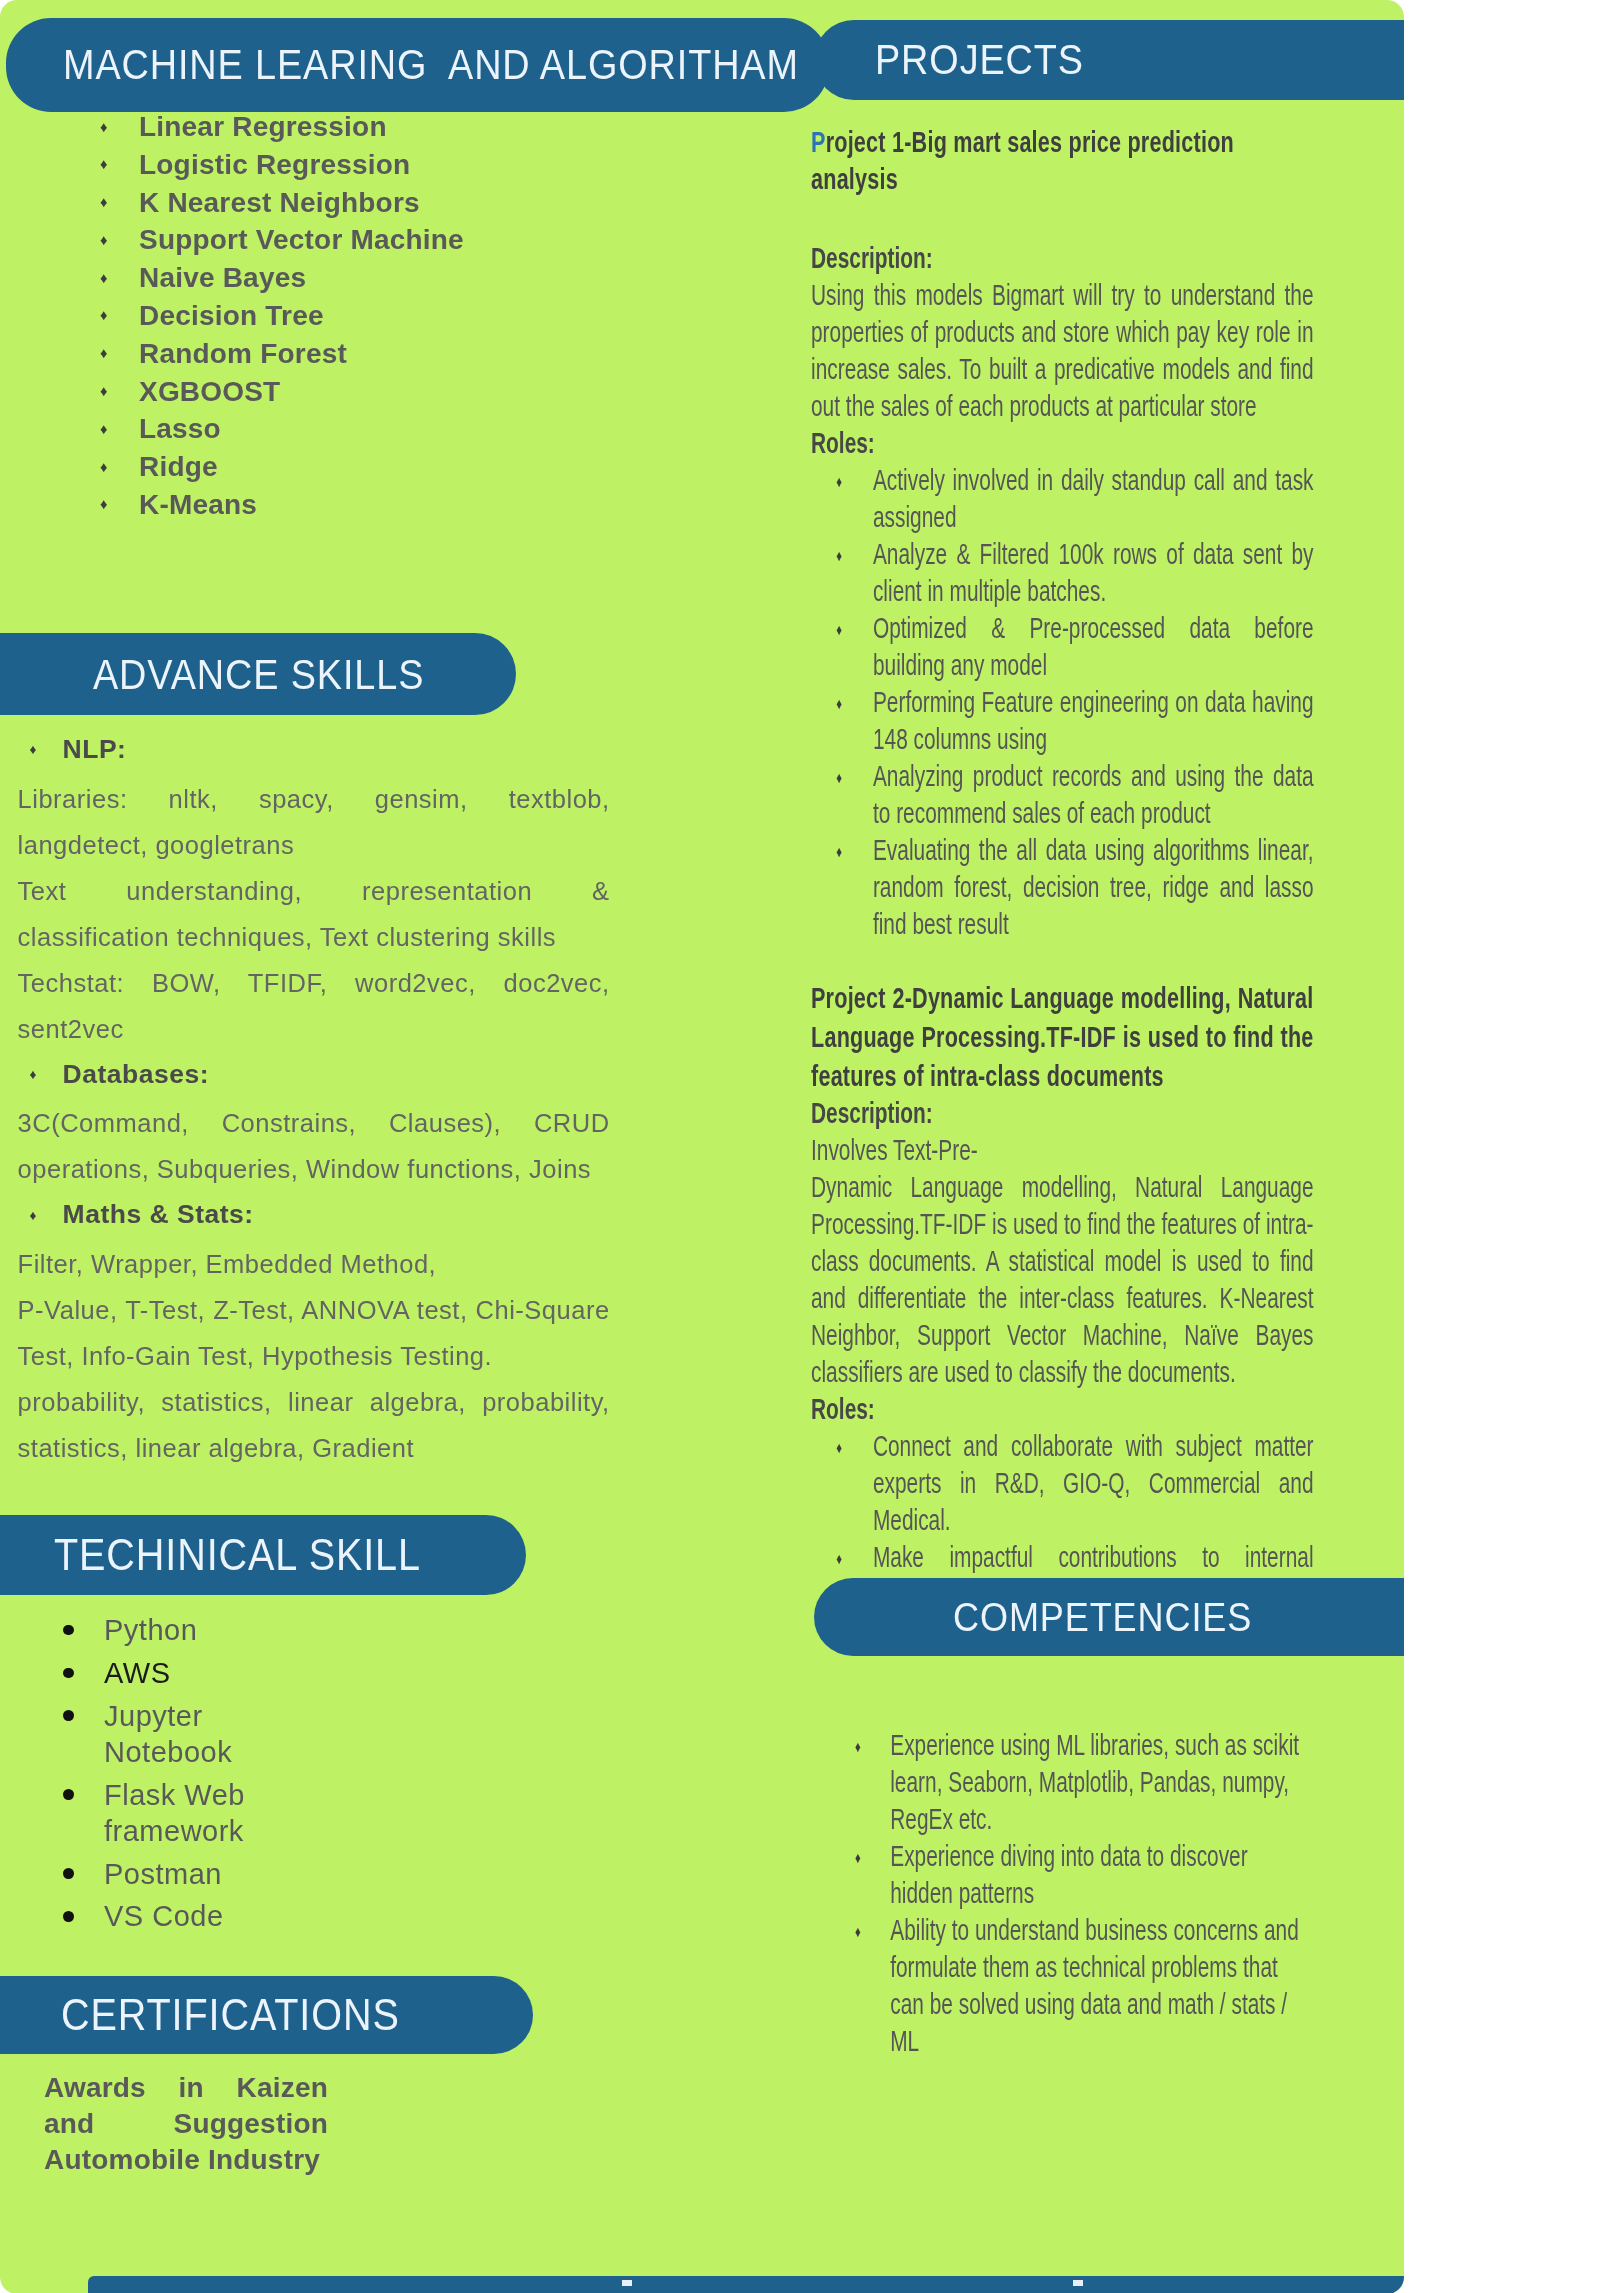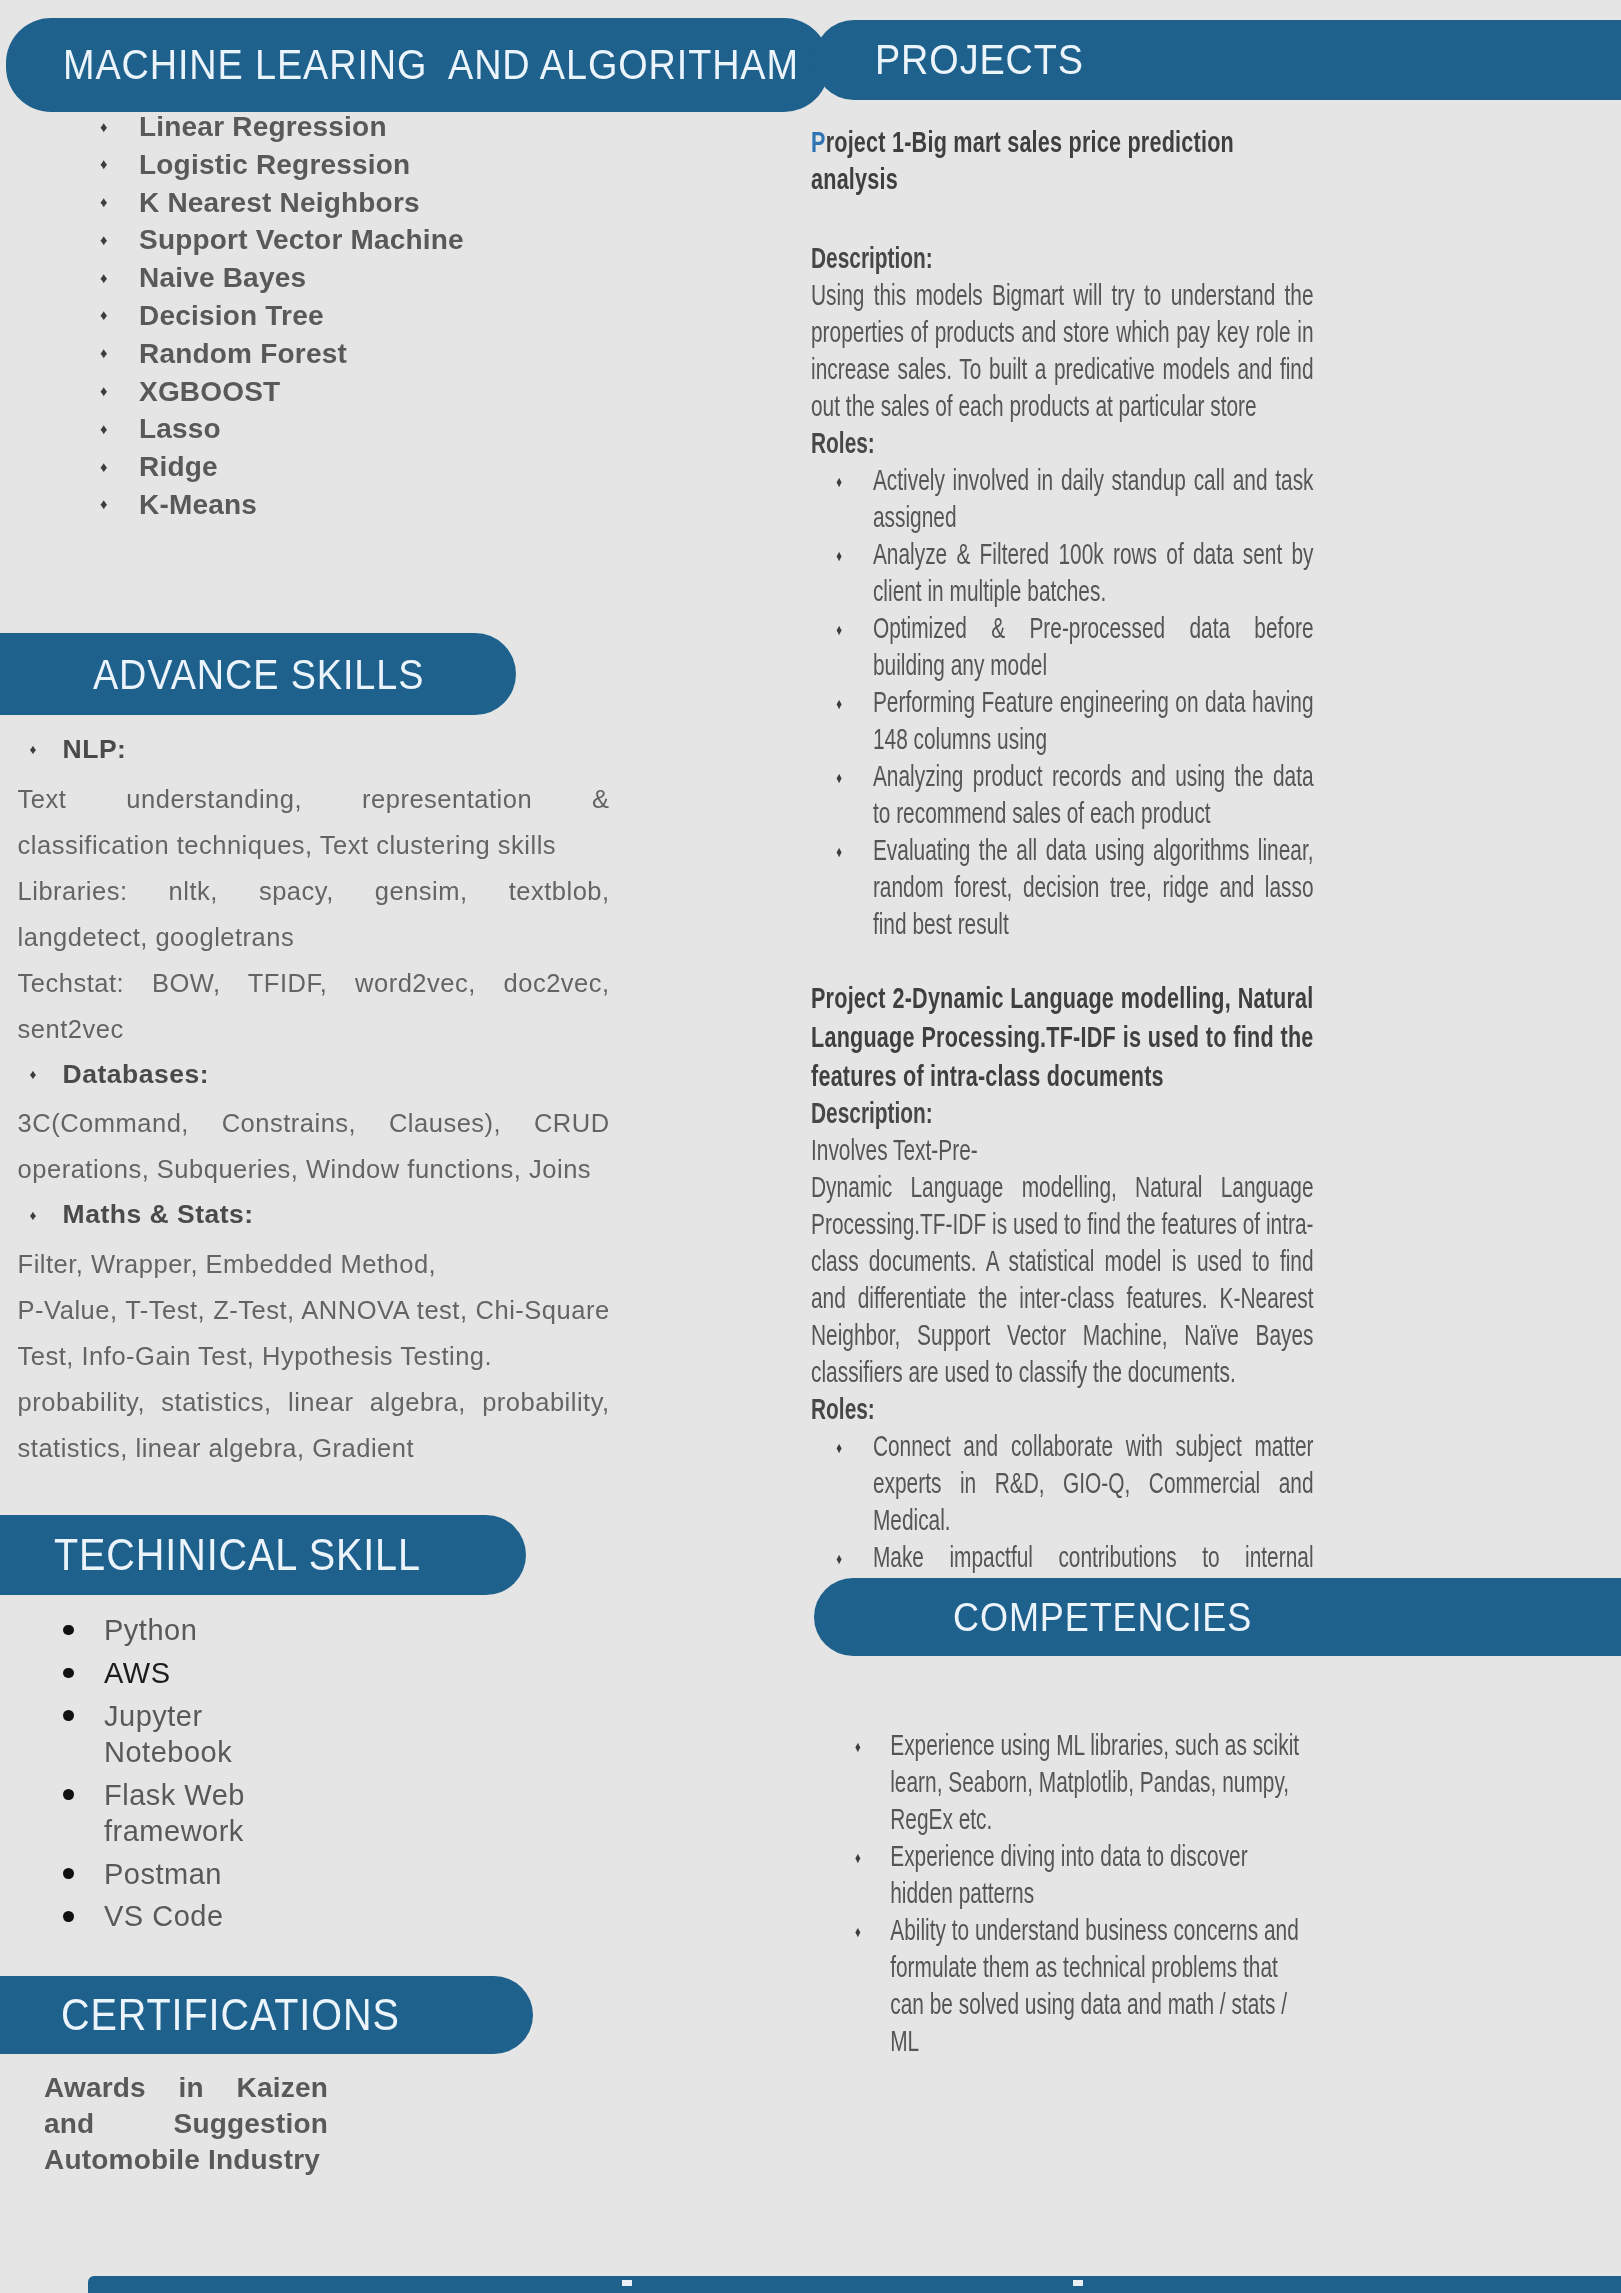--- a/index.html
+++ b/index.html
@@ -1,18 +1,19 @@
 <!DOCTYPE html>
 <html><head>
 <meta charset="utf-8">
 <style>
   html,body{margin:0;padding:0;background:#fff;}
   .page{
-    position:relative;width:1621px;height:2294px;background:#e5e5e5;overflow:hidden;
+    position:relative;width:1404px;height:2294px;background:#bef264;overflow:hidden;
     font-family:"Liberation Sans",sans-serif;
+    border-radius:17px;
   }
   
   .bar{position:absolute;background:#1F618D;display:flex;align-items:center;}
   .bar-title{
     color:#ECF4FB;white-space:pre;display:inline-block;
     transform:scaleX(.88);transform-origin:0 50%;
     letter-spacing:1px;font-weight:400;
   }
   .bar-ml{left:5.9px;top:17.6px;width:766px;height:94px;border-radius:45px;padding-left:57px;}
   .bar-ml .bar-title{font-size:43px;}
@@ -124,22 +125,22 @@
     <li>Ridge</li>
     <li>K-Means</li>
   </ul>
 
   <div class="bar bar-adv">
     <span class="bar-title">ADVANCE SKILLS</span>
   </div>
 
   <div class="advBody">
     <div class="advLabel">NLP:</div>
+    <p>Libraries: nltk, spacy, gensim, textblob, langdetect, googletrans</p>
     <p>Text understanding, representation &amp; classification techniques, Text clustering skills</p>
-    <p>Libraries: nltk, spacy, gensim, textblob, langdetect, googletrans</p>
     <p>Techstat: BOW, TFIDF, word2vec, doc2vec, sent2vec</p>
     <div class="advLabel">Databases:</div>
     <p>3C(Command, Constrains, Clauses), CRUD operations, Subqueries, Window functions, Joins</p>
     <div class="advLabel">Maths &amp; Stats:</div>
     <p>Filter, Wrapper, Embedded Method,</p>
     <p>P-Value, T-Test, Z-Test, ANNOVA test, Chi-Square Test, Info-Gain Test, Hypothesis Testing.</p>
     <p>probability, statistics, linear algebra, probability, statistics, linear algebra, Gradient</p>
   </div>
 
   <div class="bar bar-tech">

